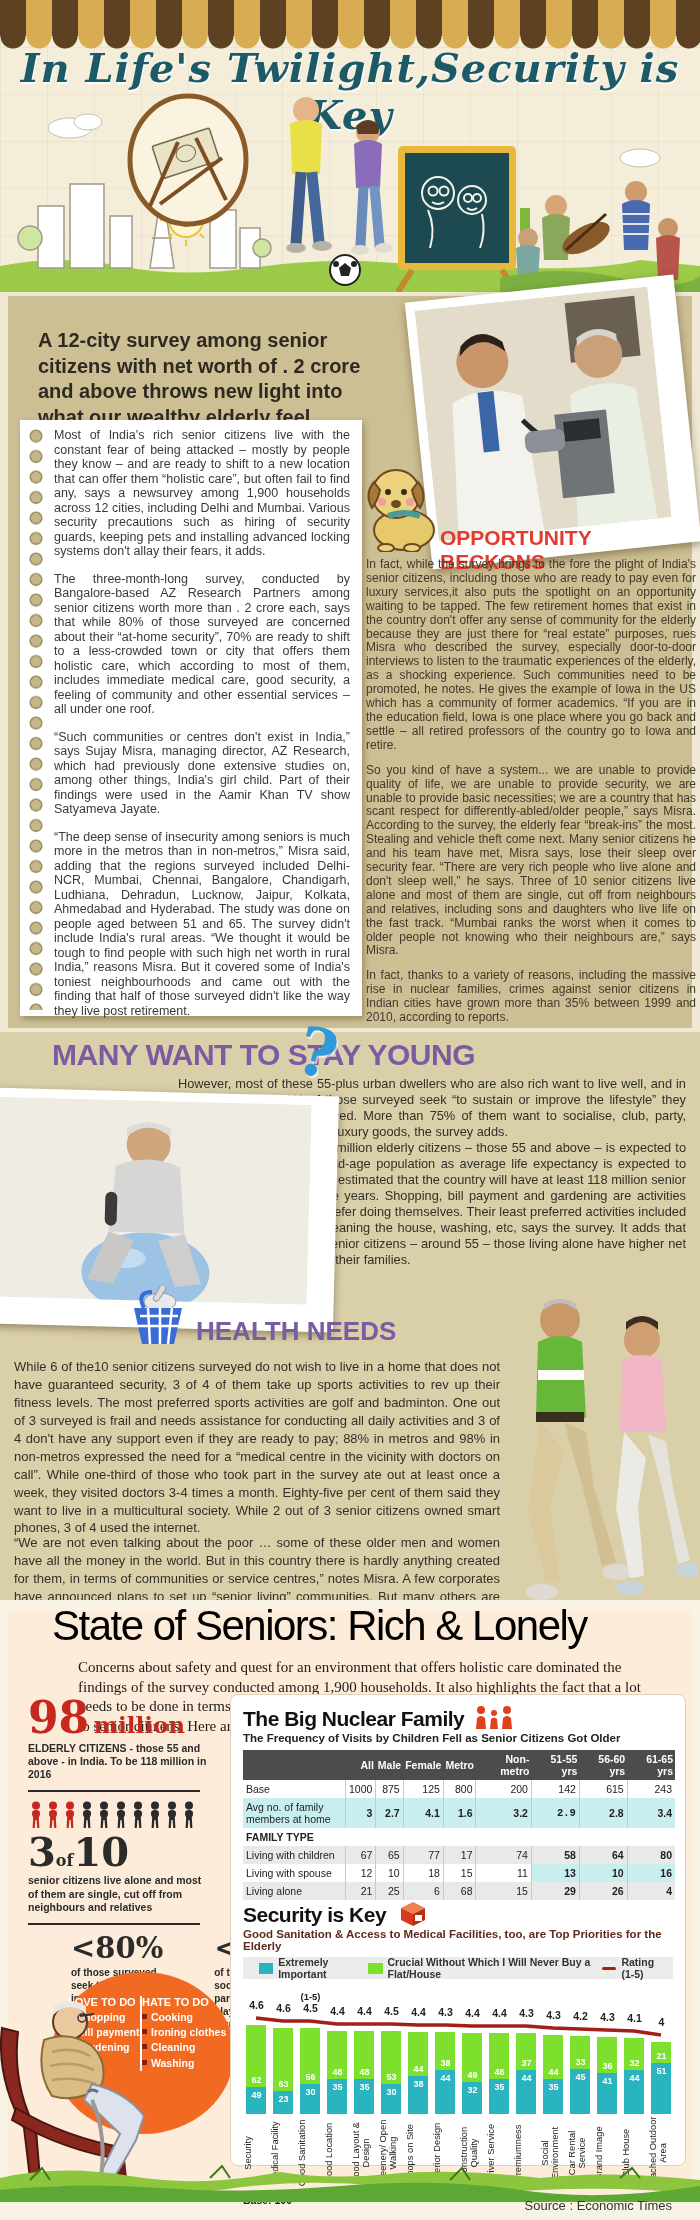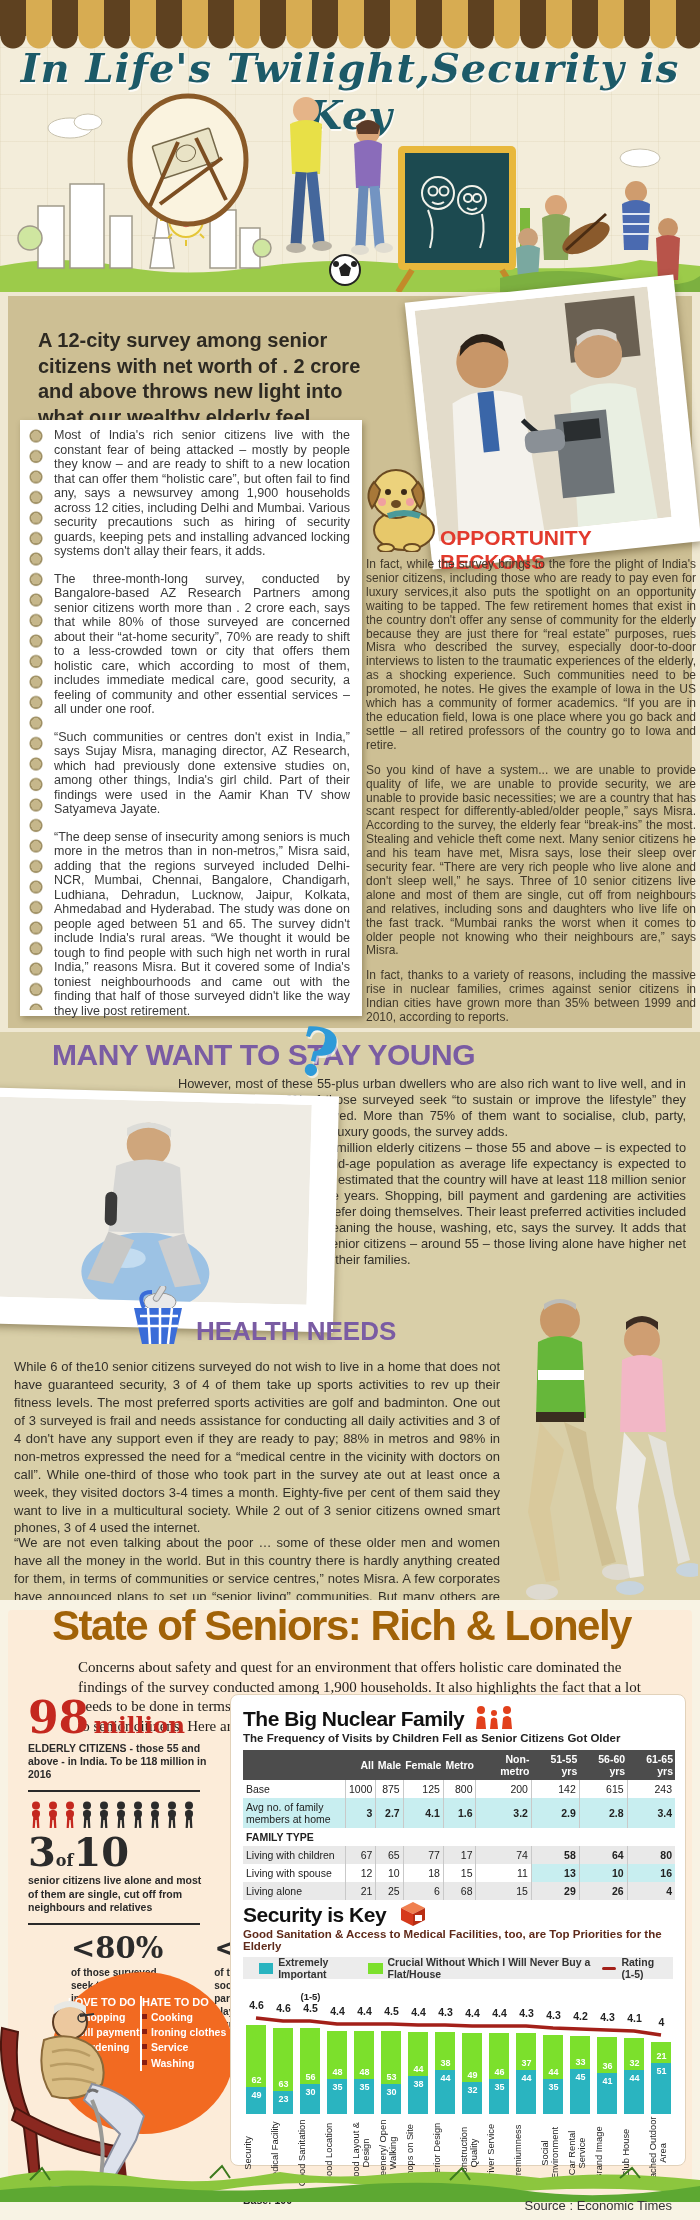--- a/index.html
+++ b/index.html
@@ -46,21 +46,21 @@
   .stay-txt p{margin:0;}
   .stamp-ball{position:absolute;left:-12px;top:60px;width:330px;height:218px;transform:rotate(1.5deg);}
   .health-head{position:absolute;left:196px;top:284px;font-size:26px;font-weight:bold;color:#7a5ca3;}
   .basket{position:absolute;left:126px;top:254px;}
   .health-txt1{position:absolute;left:14px;top:326px;width:486px;font-size:13px;line-height:1.38;color:#33302a;text-align:justify;}
   .health-txt2{position:absolute;left:14px;top:502px;width:486px;font-size:13px;line-height:1.38;color:#33302a;text-align:justify;}
   .jog{position:absolute;left:498px;top:250px;}
   
   .bottomwrap{position:absolute;top:1600px;left:0;width:700px;height:620px;background:#f8f3e4;}
   .peach{position:absolute;left:8px;top:10px;width:684px;height:592px;background:#fcecd9;border-radius:4px;}
-  .sos-title{position:absolute;left:52px;top:2px;font-size:42px;font-weight:bold;color:#a16207;letter-spacing:-1.5px;}
+  .sos-title{position:absolute;left:52px;top:2px;font-size:42px;font-weight:normal;color:#000000;letter-spacing:-1.5px;}
   .sos-sub{position:absolute;left:78px;top:58px;width:565px;font-family:"Liberation Serif",serif;font-size:15px;line-height:1.3;color:#23201c;}
   .stat-col{position:absolute;left:28px;top:96px;width:200px;color:#1f1f1f;}
   .big-red{font-family:"DejaVu Serif",serif;font-weight:bold;color:#c4281f;}
   .n98{font-size:44px;line-height:1;}
   .nmil{font-size:23px;}
   .stat-desc{font-size:10.5px;font-weight:bold;line-height:1.25;color:#2a2a2a;margin-top:2px;width:180px;}
   .divider{width:172px;height:2px;background:#2a2a2a;margin:9px 0;}
   .icon-row svg{margin-right:1px;}
   .n3of10{font-family:"DejaVu Serif",serif;font-weight:bold;color:#2b2b2b;font-size:40px;line-height:1;}
   .n3of10 .of{font-size:16px;}
@@ -396,21 +396,21 @@
             <li>Shopping</li>
             <li>Bill payment</li>
             <li>Gardening</li>
           </ul>
       </div>
       <div class="lh-col second">
         <div class="lh-title">HATE TO DO</div>
         <ul id="hate-list">
             <li>Cooking</li>
             <li>Ironing clothes</li>
-            <li>Service</li>
+            <li>Cleaning</li>
             <li>Washing</li>
           </ul>
       </div>
     </div>
 
     <svg class="bench" width="170" height="212" viewBox="0 0 170 212">
       <path d="M6 40 Q0 90 28 140 L34 190 L44 190 L40 142 Q16 96 22 44 Z" fill="#8a2820" stroke="#4a160e" stroke-width="2"></path>
       <path d="M20 120 Q70 150 130 160 L128 172 Q66 162 16 132 Z" fill="#8a2820" stroke="#4a160e" stroke-width="2"></path>
       <path d="M118 160 L122 200 L132 200 L128 162 Z" fill="#6a1e16"></path>
       <circle cx="74" cy="34" r="17" fill="#ecc89e" stroke="#5a3a22" stroke-width="2"></circle>
@@ -464,21 +464,21 @@
               <td class="num">615</td>
               <td class="num">243</td>
             </tr>
             <tr class="teal">
               <td class="lbl">Avg no. of family members at home</td>
               <td class="num" style="font-weight: bold;">3</td>
               <td class="num" style="font-weight: bold;">2.7</td>
               <td class="num" style="font-weight: bold;">4.1</td>
               <td class="num" style="font-weight: bold;">1.6</td>
               <td class="num" style="font-weight: bold;">3.2</td>
-              <td class="num" style="font-weight: bold;">2.9</td>
+              <td class="num" style="font-weight: bold; font-family: Liberation Mono, monospace;">2.9</td>
               <td class="num" style="font-weight: bold;">2.8</td>
               <td class="num" style="font-weight: bold;">3.4</td>
             </tr>
             <tr class="section">
               <td class="lbl" colspan="9">FAMILY TYPE</td>
             </tr>
             <tr class="gray">
               <td class="lbl">Living with children</td>
               <td class="num">67</td>
               <td class="num">65</td>

